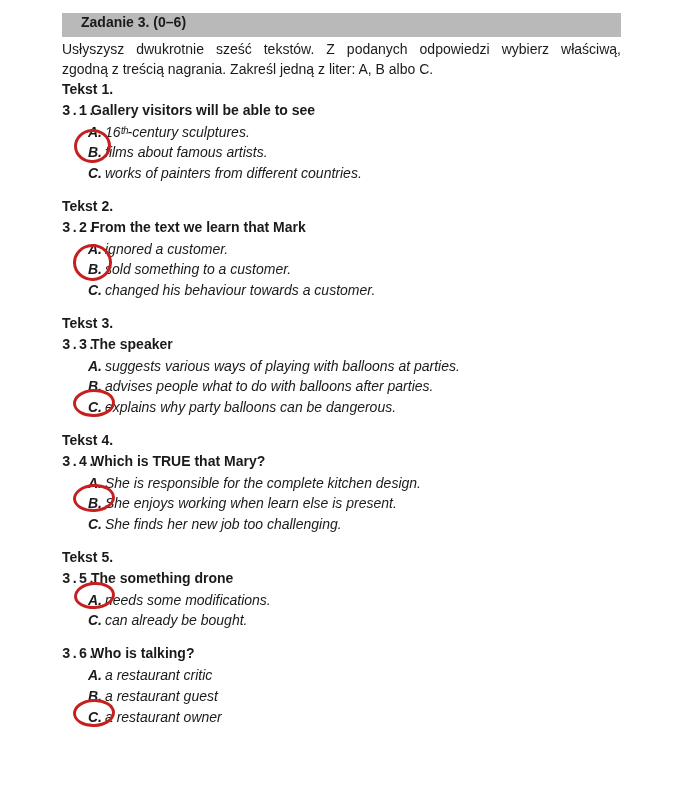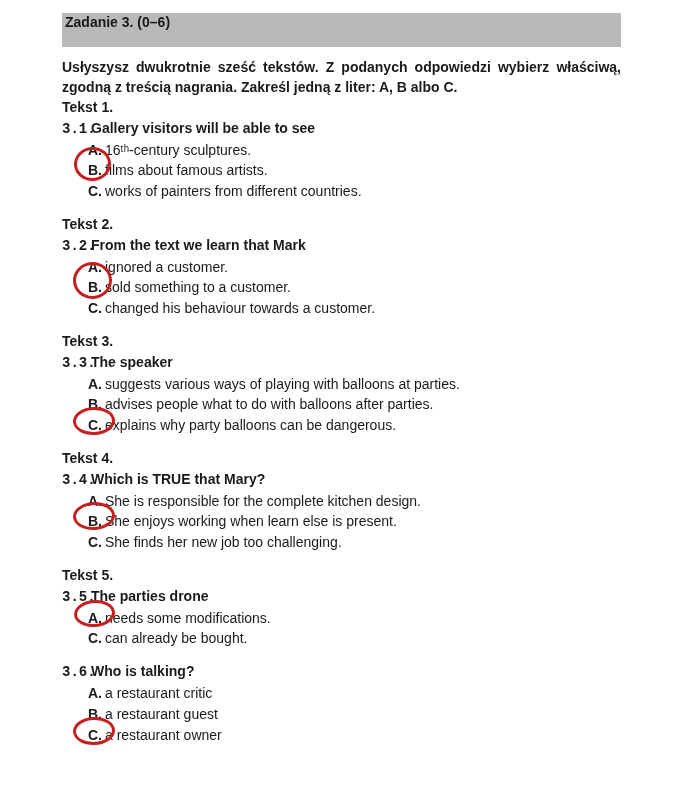--- a/index.html
+++ b/index.html
@@ -16,49 +16,50 @@
     overflow:hidden;
     position:relative;
   }
   .page{
     position:absolute;
     left:62px;top:13px;
     width:559px;
   }
   .header-bar{
     background:var(--bar);
-    height:34px;
+    height:24px;
     line-height:18px;
-    padding-left:3px;
+    padding-left:19px;
     font-size:14px;
     font-weight:bold;
   }
   .instructions{
-    margin-top:10px;
+    margin-top:2px;
     font-size:14px;
-    font-weight:bold;
+    font-weight:normal;
     line-height:20px;
   }
   .instr-line1{
     text-align:justify;
     text-align-last:justify;
   }
   .sections{
   }
   .sec{
     margin-bottom:12px;
     font-size:14px;
     line-height:20.8px;
   }
   .tekst-label{font-weight:bold;}
   .q-row{font-weight:bold;}
   .q-num{display:inline-block;width:29px;font-weight:bold;font-family:Liberation Mono, monospace;}
   .option{
     position:relative;
     padding-left:26px;
+    font-style:italic;
   }
   .opt-letter{
     display:inline-block;
     width:17px;
     font-weight:bold;
   }
   .circle{
     display:none;
     position:absolute;
     border:3px solid var(--red);
@@ -161,21 +162,21 @@
       </div>
       <div class="option">
         
         <span class="opt-letter">C.</span><span>She finds her new job too challenging.</span>
       </div>
     </div>
 
     <div class="sec sec-5">
       <div class="tekst-label">Tekst 5.</div>
       <div class="q-row">
-        <span class="q-num">3.5.</span><span>The parties drone</span>
+        <span class="q-num">3.5.</span><span>The something drone</span>
       </div>
       <div class="option circled">
         <span class="circle"></span>
         <span class="opt-letter">A.</span><span>needs some modifications.</span>
       </div>
       <div class="option">
         
         <span class="opt-letter">C.</span><span>can already be bought.</span>
       </div>
     </div>

